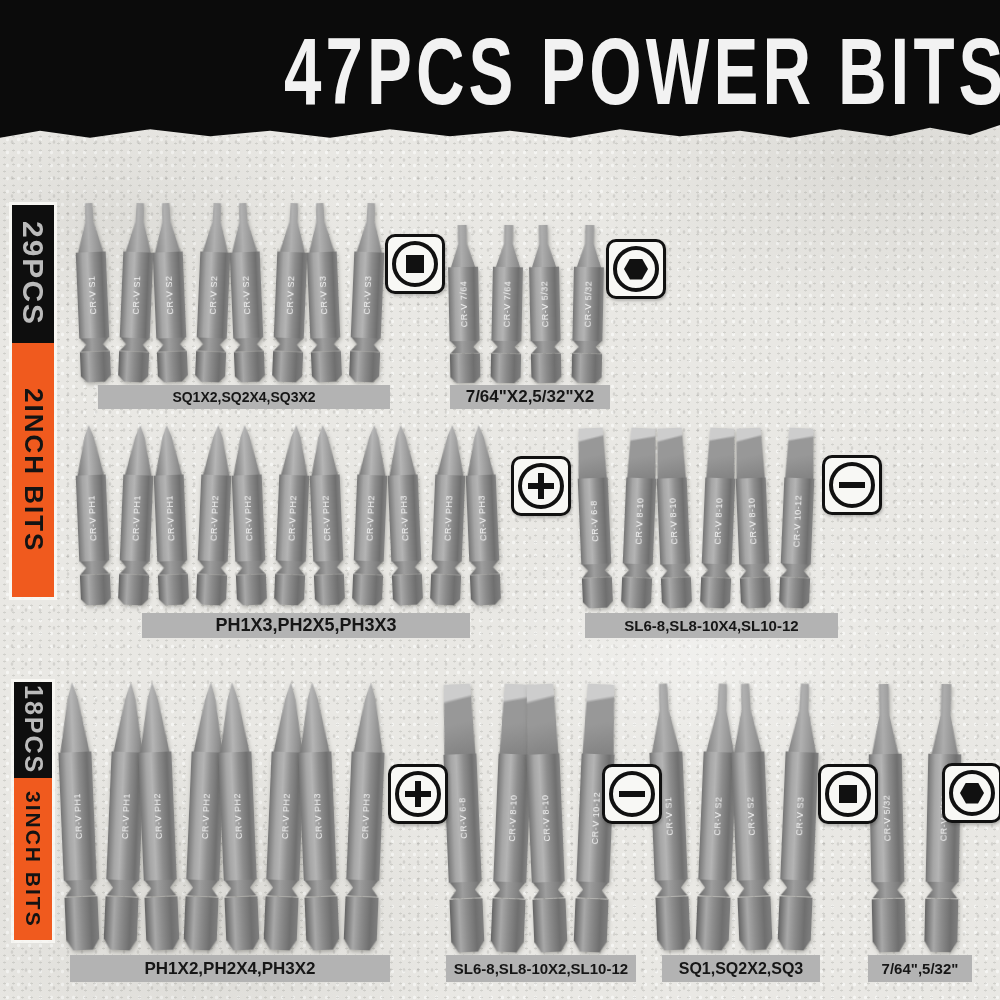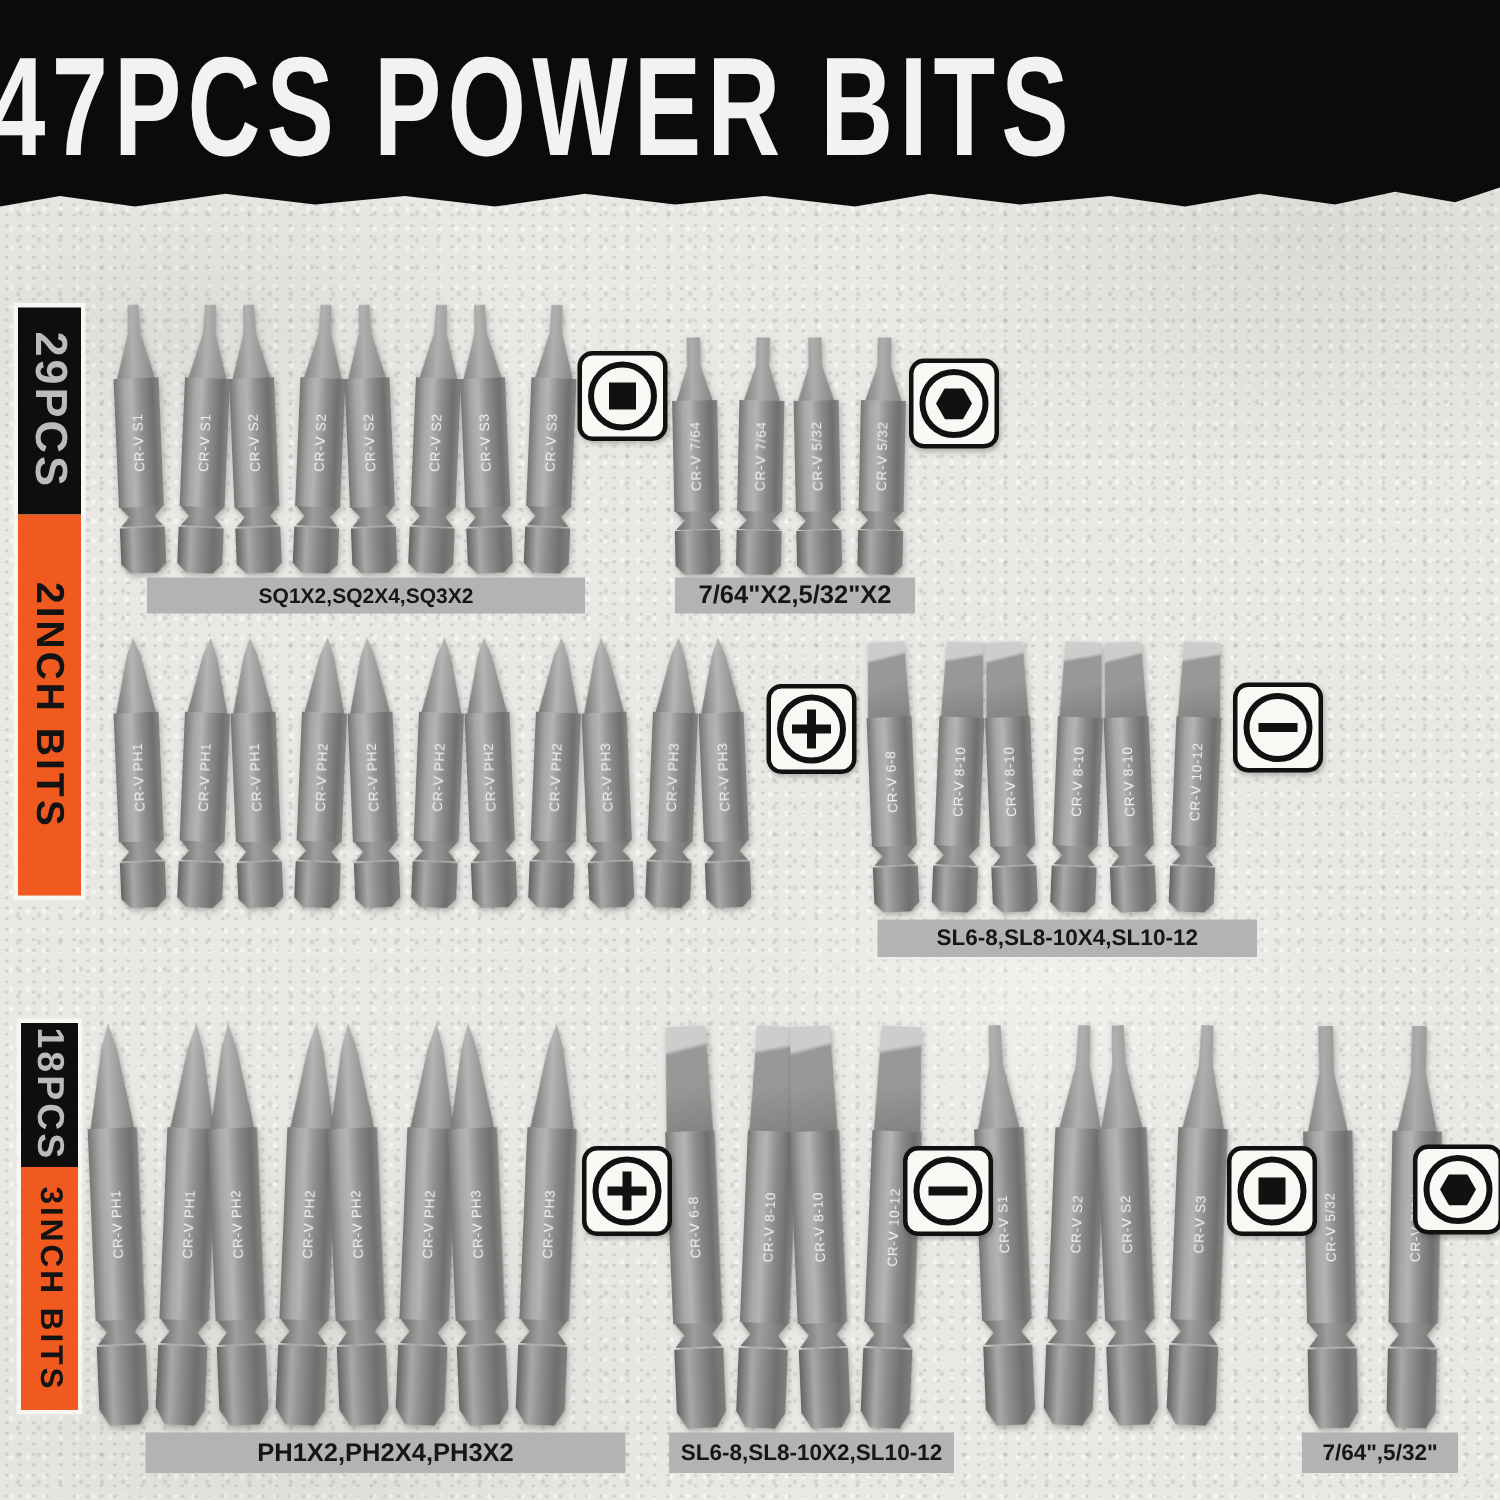--- a/index.html
+++ b/index.html
@@ -12,21 +12,21 @@
     background-size:9px 7px,14px 18px,11px 13px;
     background-position:0 0,5px 7px,2px 3px;}
   .grunge{position:absolute;inset:0;pointer-events:none;
     background:
       radial-gradient(320px 180px at 12% 22%, rgba(120,118,110,0.10), transparent 70%),
       radial-gradient(420px 240px at 88% 16%, rgba(120,118,110,0.12), transparent 70%),
       radial-gradient(380px 260px at 20% 92%, rgba(110,108,100,0.12), transparent 70%),
       radial-gradient(300px 200px at 70% 65%, rgba(255,255,255,0.35), transparent 70%);}
   
   .title-bar{position:absolute;left:0;top:0;width:1000px;height:142px;background:#0b0b0b;
-    display:flex;align-items:center;justify-content:flex-start;
+    display:flex;align-items:center;justify-content:flex-end;
     clip-path:polygon(0 0,100% 0,100% 88%,97% 95%,93% 90%,89% 96%,84% 91%,79% 97%,74% 92%,68% 96%,62% 91%,57% 97%,51% 92%,45% 96%,39% 91%,33% 97%,27% 92%,21% 96%,15% 91%,9% 97%,4% 92%,0 97%);}
   .title-bar h1{margin:0;color:#f2f2f2;font-size:66px;font-weight:800;letter-spacing:4px;
     transform:scale(1.02,1.42);white-space:nowrap;}
   
   .banner{position:absolute;display:flex;flex-direction:column;box-shadow:0 0 0 3px rgba(250,249,246,0.85);}
   .banner>div{writing-mode:vertical-rl;display:flex;align-items:center;justify-content:center;
     font-weight:800;letter-spacing:2px;white-space:nowrap;}
   .banner-2inch{left:12px;top:205px;width:42px;height:392px;}
   .banner-2inch .banner-count{height:138px;background:#0e0e0e;color:#bbbbbb;font-size:30px;}
   .banner-2inch .banner-size{height:254px;background:#f05a1e;color:#131313;font-size:26px;}
@@ -75,21 +75,21 @@
   .g-f{left:450px;top:684px;width:158px;height:268px;}
   .g-g{left:656px;top:682px;width:156px;height:268px;}
   .g-h{left:872px;top:684px;width:86px;height:268px;}
   
   .caption{position:absolute;background:#b3b3b3;color:#161616;font-weight:700;
     display:flex;align-items:center;justify-content:center;white-space:nowrap;}
   .cap-a{left:98px;top:385px;width:292px;height:24px;font-size:14px;}
   .cap-b{left:450px;top:385px;width:160px;height:24px;font-size:17px;}
   .cap-c{left:142px;top:613px;width:328px;height:25px;font-size:18px;}
   .cap-d{left:585px;top:613px;width:253px;height:25px;font-size:15px;}
-  .cap-e{left:70px;top:955px;width:320px;height:27px;font-size:17px;margin-left:27px;}
+  .cap-e{left:70px;top:955px;width:320px;height:27px;font-size:17px;}
   .cap-f{left:446px;top:955px;width:190px;height:27px;font-size:15px;text-align:right;}
   .cap-g{left:662px;top:955px;width:158px;height:27px;font-size:16px;}
   .cap-h{left:868px;top:955px;width:104px;height:27px;font-size:15px;}
   
   .drive-icon{position:absolute;width:54px;height:54px;background:#f8f8f5;border:3px solid #111;
     border-radius:10px;display:flex;align-items:center;justify-content:center;
     box-shadow:1px 2px 3px rgba(60,60,55,0.3);}
   .ring{width:38px;height:38px;border:4px solid #111;border-radius:50%;
     display:flex;align-items:center;justify-content:center;}
   .glyph-square{width:18px;height:18px;background:#111;}
@@ -531,23 +531,25 @@
             <span class="bit-label">CR-V 7/64</span>
           </div>
           <div class="neck"></div>
           <div class="shank"></div>
         </div>
       </div>
     </section>
 
   <div class="caption cap-a">SQ1X2,SQ2X4,SQ3X2</div>
   <div class="caption cap-b">7/64"X2,5/32"X2</div>
+  <div class="caption cap-c">PH1X3,PH2X5,PH3X3</div>
   <div class="caption cap-d">SL6-8,SL8-10X4,SL10-12</div>
   <div class="caption cap-e">PH1X2,PH2X4,PH3X2</div>
   <div class="caption cap-f">SL6-8,SL8-10X2,SL10-12</div>
+  <div class="caption cap-g">SQ1,SQ2X2,SQ3</div>
   <div class="caption cap-h">7/64",5/32"</div>
 
   <div class="drive-icon icon-sq2">
       <div class="ring">
         <div class="glyph-square"></div>
       </div>
     </div>
   <div class="drive-icon icon-hx2">
       <div class="ring">
         <div class="glyph-hex"></div>

